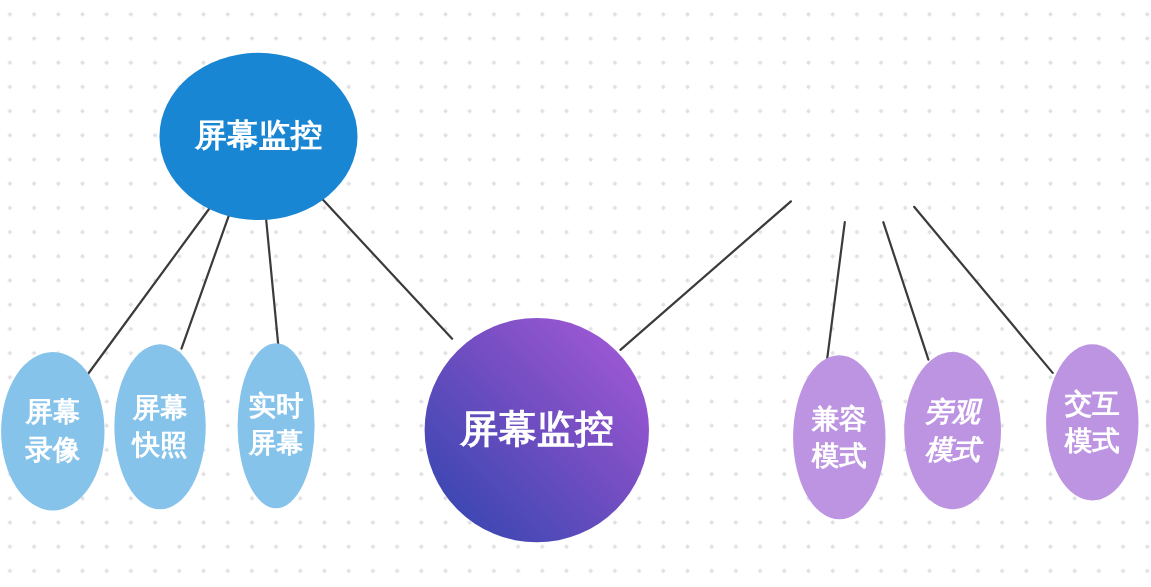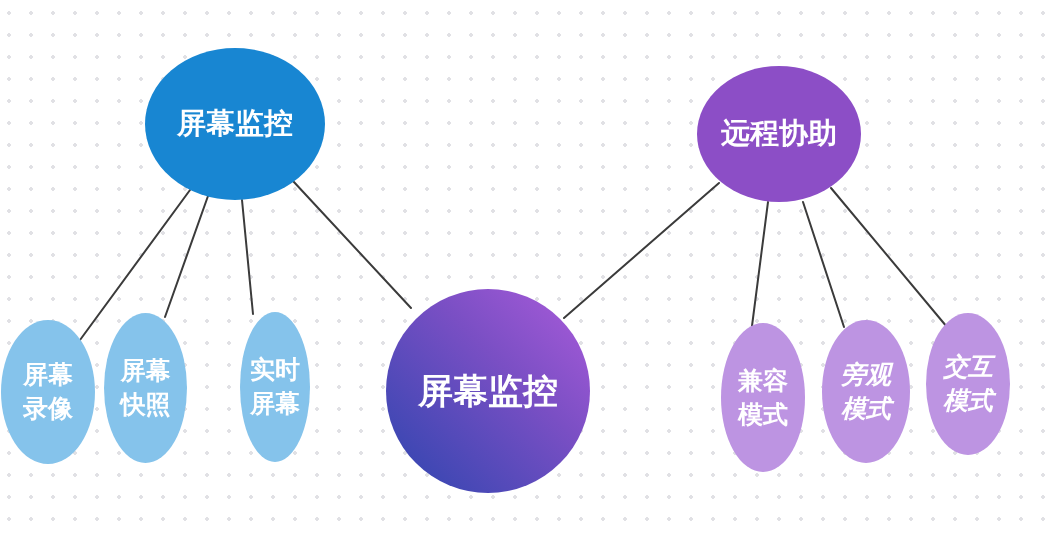--- a/index.html
+++ b/index.html
@@ -59,24 +59,24 @@
   }
   .small-node {
     font-size: 25px;
     line-height: 1.35;
   }
   .small-node.blue   { background: #85c3eb; text-align: right; }
   .small-node.purple { background: #bd94e2; }
 
   #node-screen-record    { left: 1px;   top: 320px; width: 94px; height: 144px; }
   #node-screen-snapshot  { left: 104px; top: 313px; width: 83px; height: 150px; }
-  #node-realtime-screen  { left: 240px; top: 312px; width: 70px; height: 150px; font-family: Liberation Serif, serif; }
+  #node-realtime-screen  { left: 216px; top: 312px; width: 70px; height: 150px; font-family: Liberation Serif, serif; }
   #node-compat-mode      { left: 721px; top: 323px; width: 84px; height: 149px; }
   #node-observe-mode     { left: 822px; top: 320px; width: 88px; height: 143px; font-style: italic; }
-  #node-interact-mode    { left: 926px; top: 313px; width: 84px; height: 142px; font-style: italic; }
+  #node-interact-mode    { left: 951px; top: 313px; width: 84px; height: 142px; }
 </style>
 </head>
 <body>
 
 <div class="canvas">
 
   <svg class="connectors" viewBox="0 0 1046 534" xmlns="http://www.w3.org/2000/svg">
     <line x1="190" y1="190" x2="80" y2="340"></line>
     <line x1="208" y1="196" x2="165" y2="317"></line>
     <line x1="242" y1="200" x2="253" y2="314"></line>
@@ -84,23 +84,20 @@
     <line x1="719" y1="183" x2="564" y2="318"></line>
     <line x1="768" y1="202" x2="752" y2="326"></line>
     <line x1="803" y1="202" x2="844" y2="327"></line>
     <line x1="831" y1="188" x2="957" y2="339"></line>
   </svg>
 
   <div class="node top-node" id="node-screen-monitor">
     <span class="label">屏幕监控</span>
   </div>
 
-  <div class="node top-node" id="node-remote-assist">
-    <span class="label">远程协助</span>
-  </div>
 
   <div class="node" id="node-center">
     <span class="label">
       <span class="line">屏幕监控</span>
     </span>
   </div>
 
   <div class="node small-node blue" id="node-screen-record">
     <span class="label">
       <span class="line">屏幕</span>

